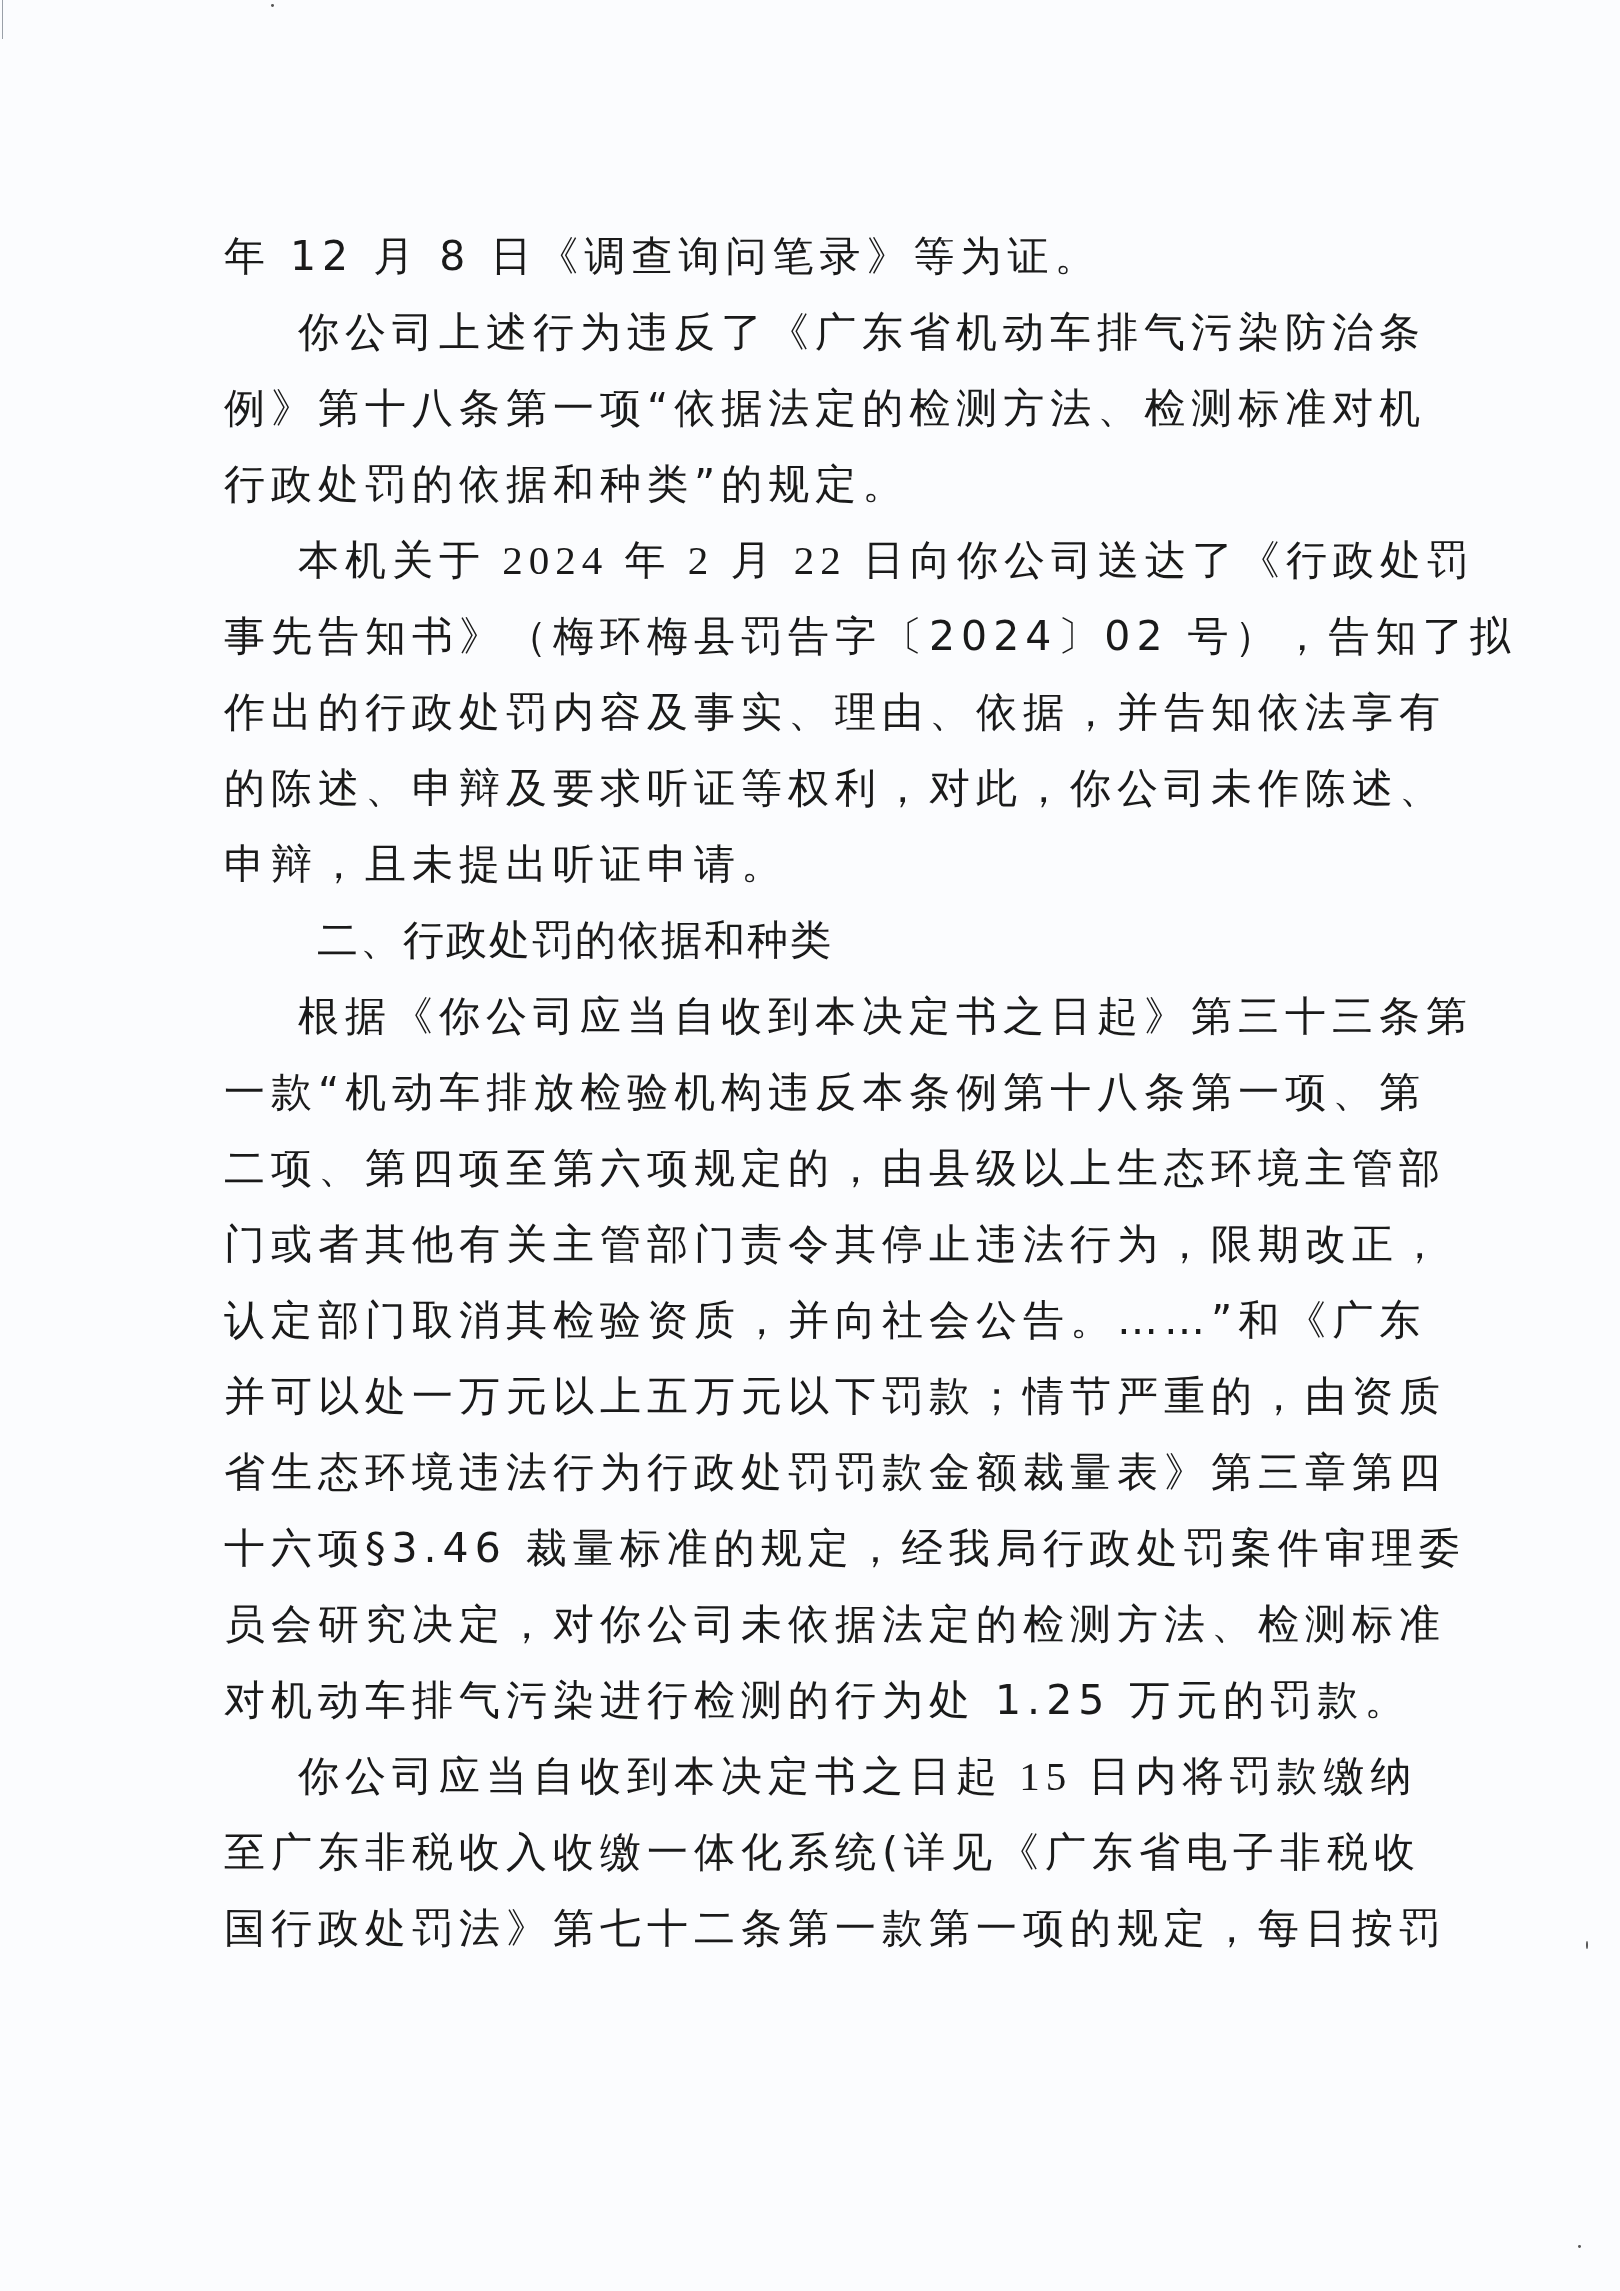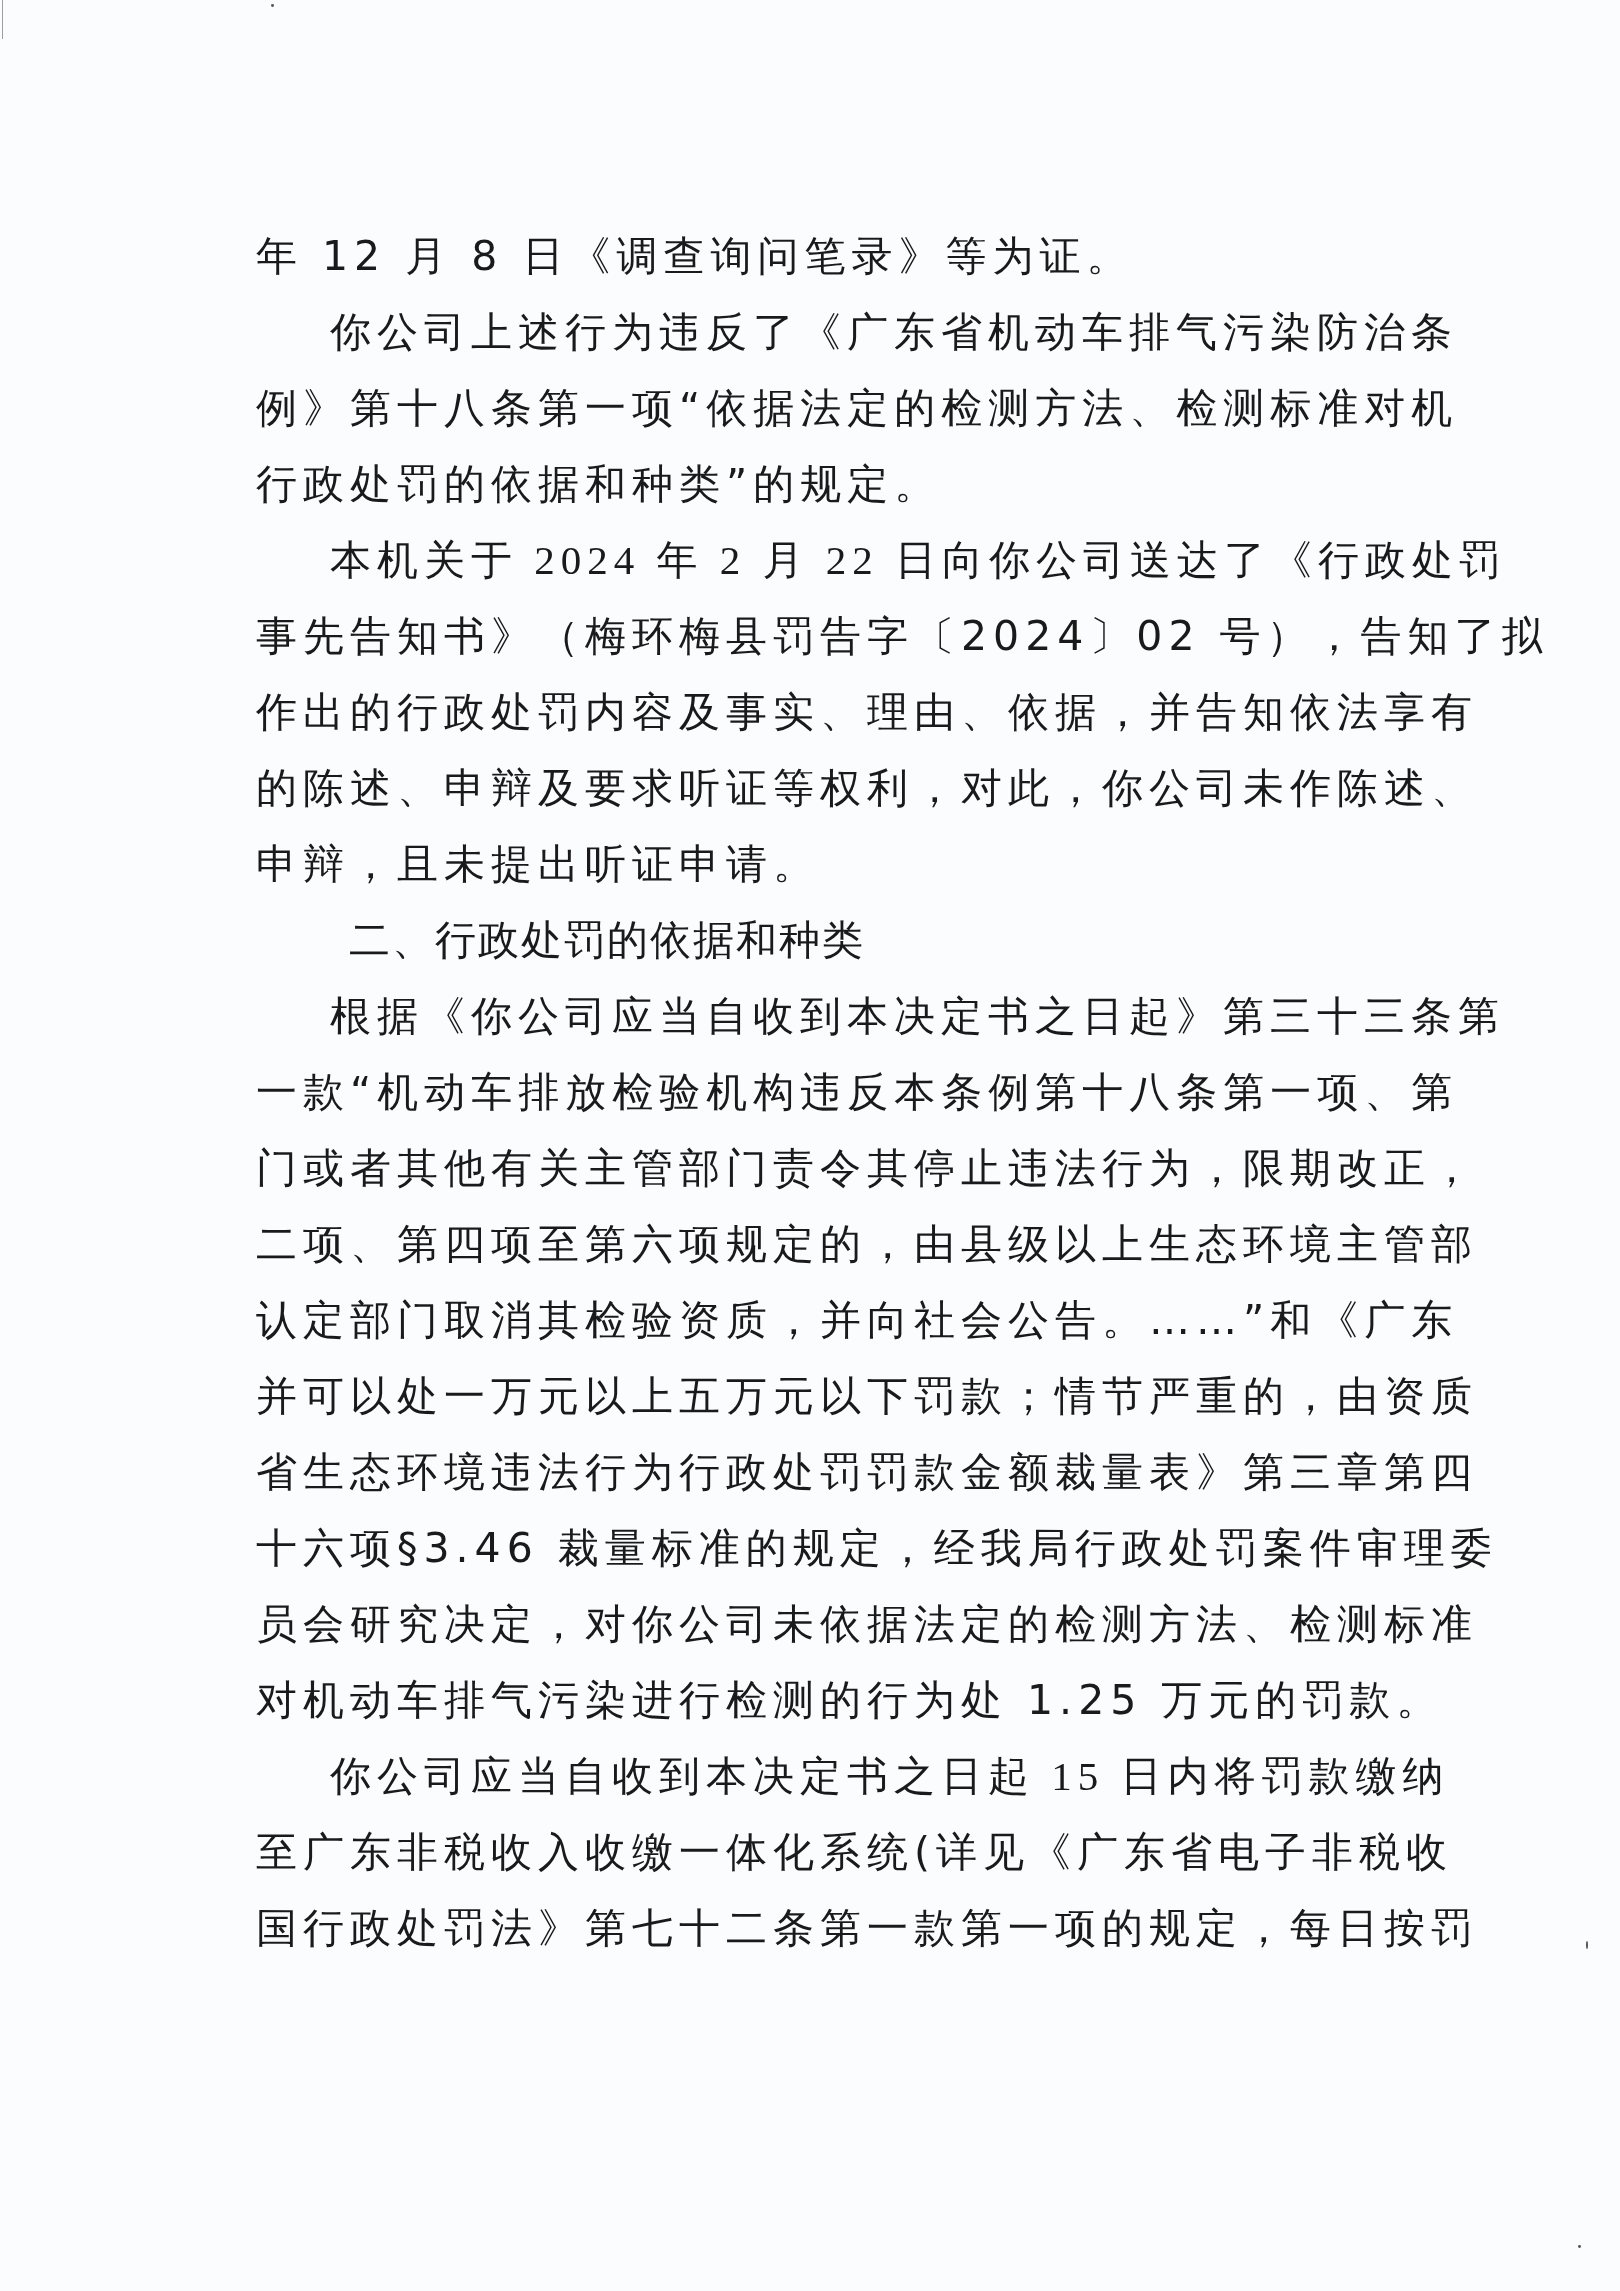--- a/index.html
+++ b/index.html
@@ -22,21 +22,21 @@
       background: #fbfcfe;
     }
     .scan-edge-left {
       position: absolute;
       left: 2px; top: 0;
       width: 1px; height: 39px;
       background: #9aa0a8;
     }
     .content {
       position: absolute;
-      left: 256px;
+      left: 224px;
       top: 218px;
       width: 1117px;
     }
     .line {
       height: 76px;
       line-height: 76px;
       font-size: 41px;
       letter-spacing: 6px;
       white-space: nowrap;
       overflow: visible;
@@ -75,22 +75,22 @@
     <div class="line indent">本机关于 2024 年 2 月 22 日向你公司送达了《行政处罚</div>
     <div class="line">事先告知书》（梅环梅县罚告字〔2024〕02 号），告知了拟</div>
     <div class="line">作出的行政处罚内容及事实、理由、依据，并告知依法享有</div>
     <div class="line">的陈述、申辩及要求听证等权利，对此，你公司未作陈述、</div>
     <div class="line">申辩，且未提出听证申请。</div>
 
     <div class="heading">二、行政处罚的依据和种类</div>
 
     <div class="line indent">根据《你公司应当自收到本决定书之日起》第三十三条第</div>
     <div class="line">一款“机动车排放检验机构违反本条例第十八条第一项、第</div>
+    <div class="line">二项、第四项至第六项规定的，由县级以上生态环境主管部</div>
     <div class="line">门或者其他有关主管部门责令其停止违法行为，限期改正，</div>
-    <div class="line">二项、第四项至第六项规定的，由县级以上生态环境主管部</div>
     <div class="line">认定部门取消其检验资质，并向社会公告。……”和《广东</div>
     <div class="line">并可以处一万元以上五万元以下罚款；情节严重的，由资质</div>
     <div class="line">省生态环境违法行为行政处罚罚款金额裁量表》第三章第四</div>
     <div class="line">十六项§3.46 裁量标准的规定，经我局行政处罚案件审理委</div>
     <div class="line">员会研究决定，对你公司未依据法定的检测方法、检测标准</div>
     <div class="line">对机动车排气污染进行检测的行为处 1.25 万元的罚款。</div>
 
     <div class="line indent">你公司应当自收到本决定书之日起 15 日内将罚款缴纳</div>
     <div class="line">至广东非税收入收缴一体化系统(详见《广东省电子非税收</div>
     <div class="line">国行政处罚法》第七十二条第一款第一项的规定，每日按罚</div>

